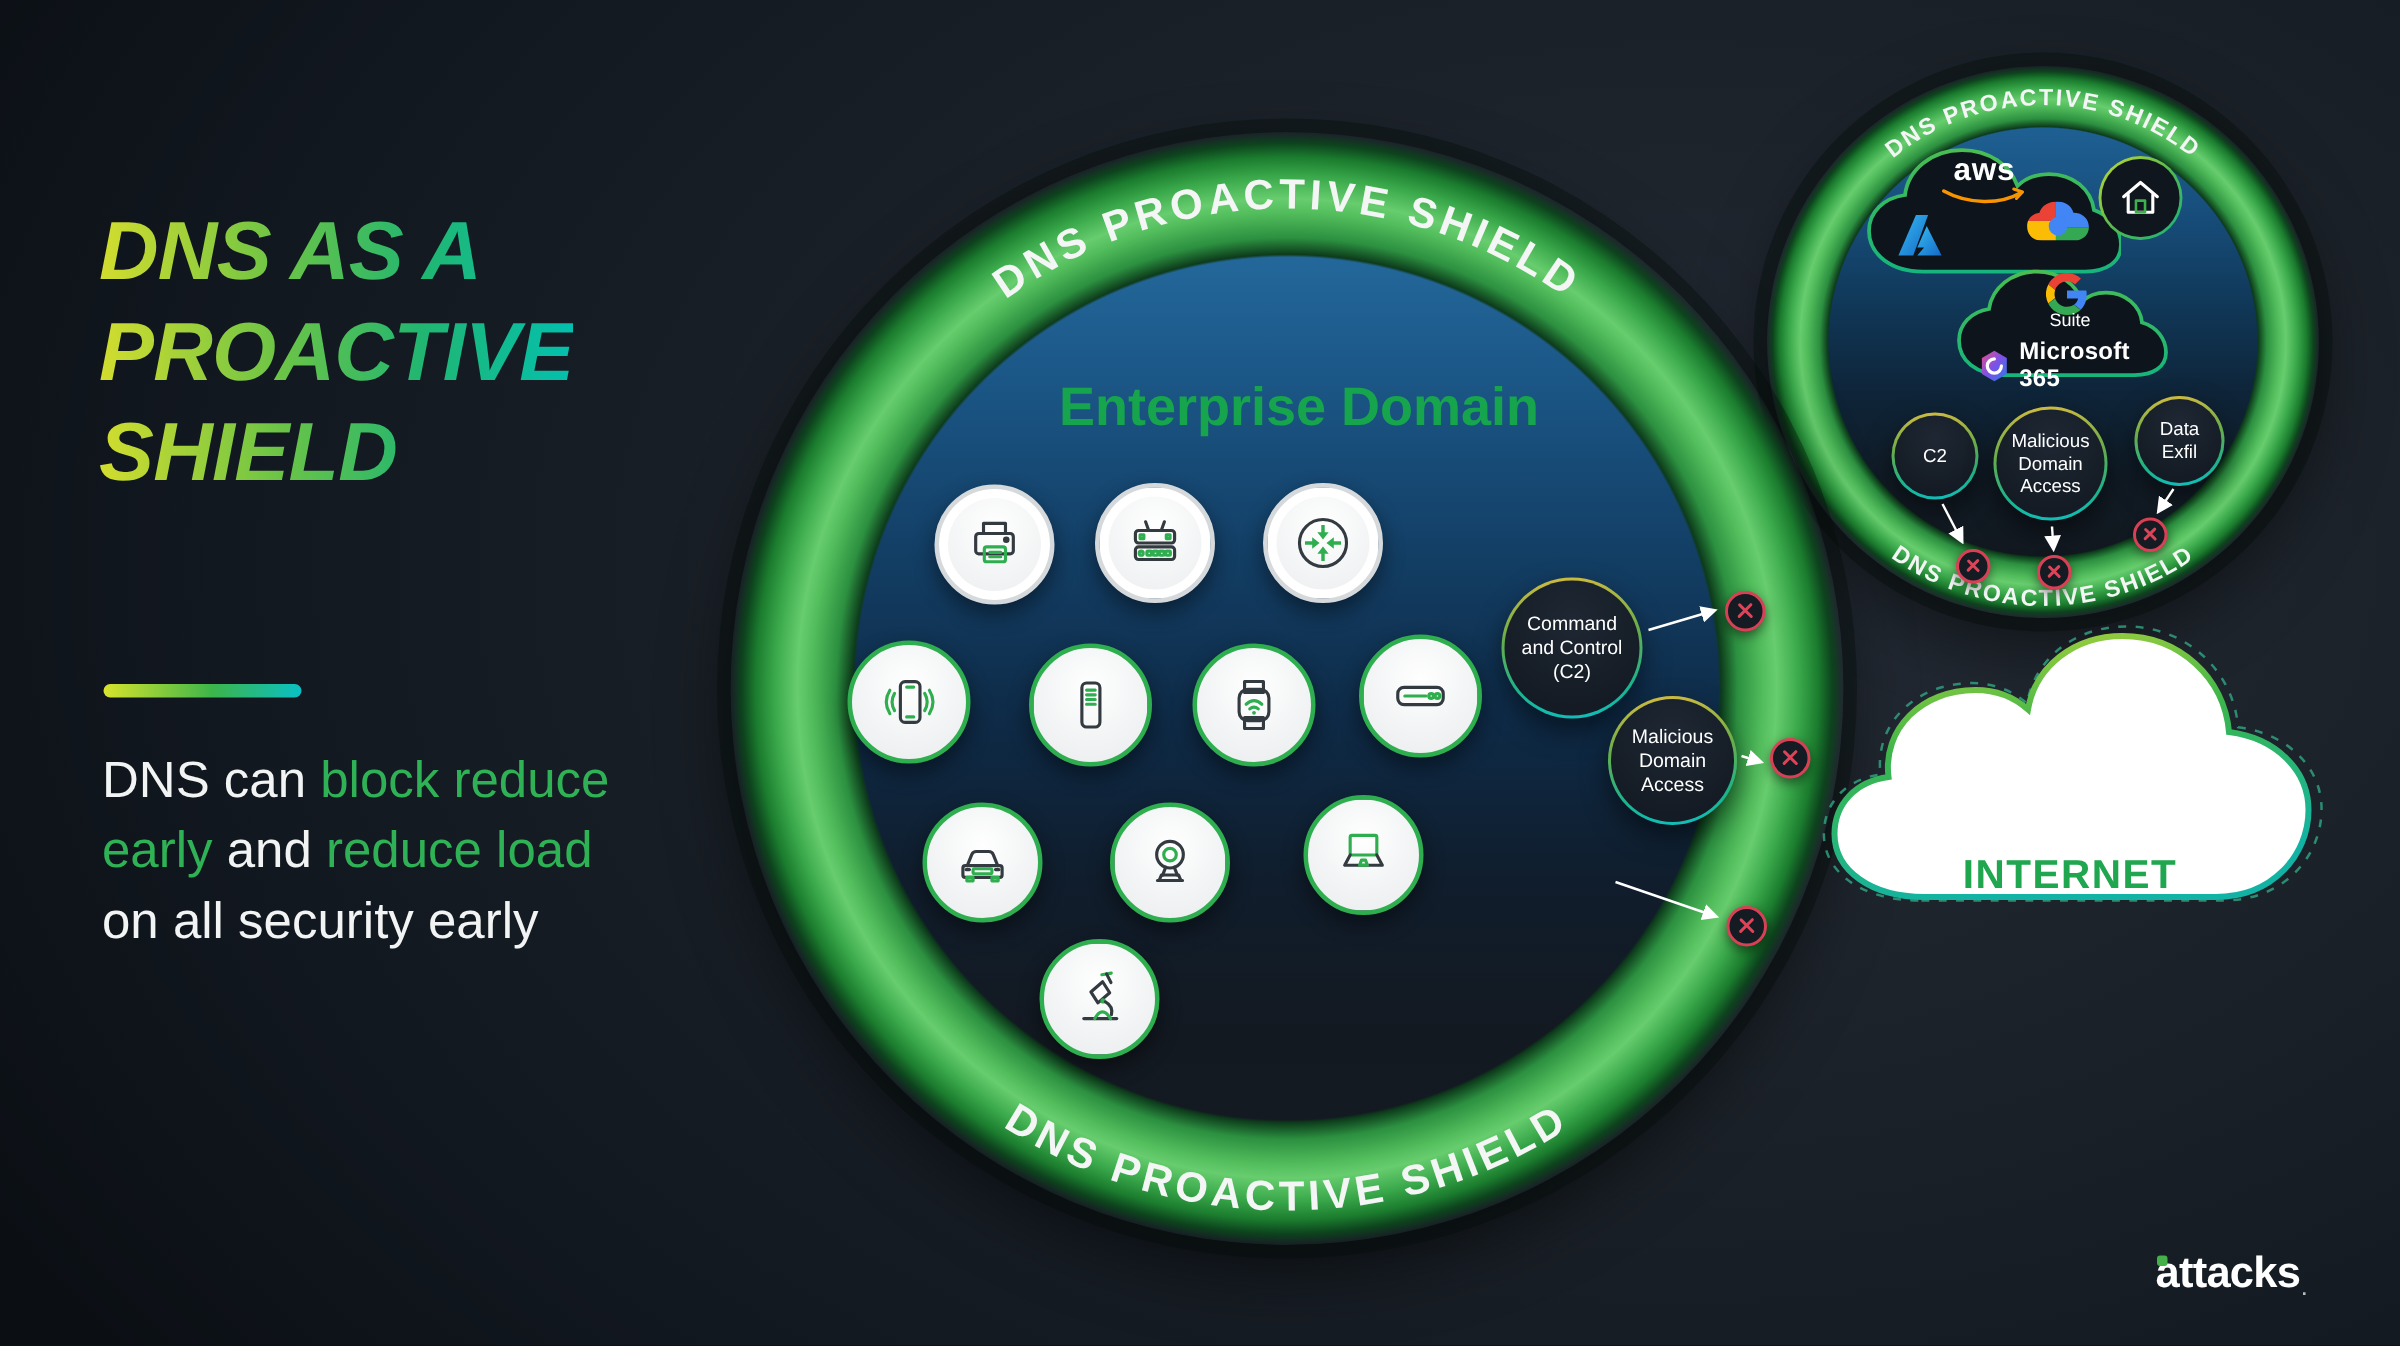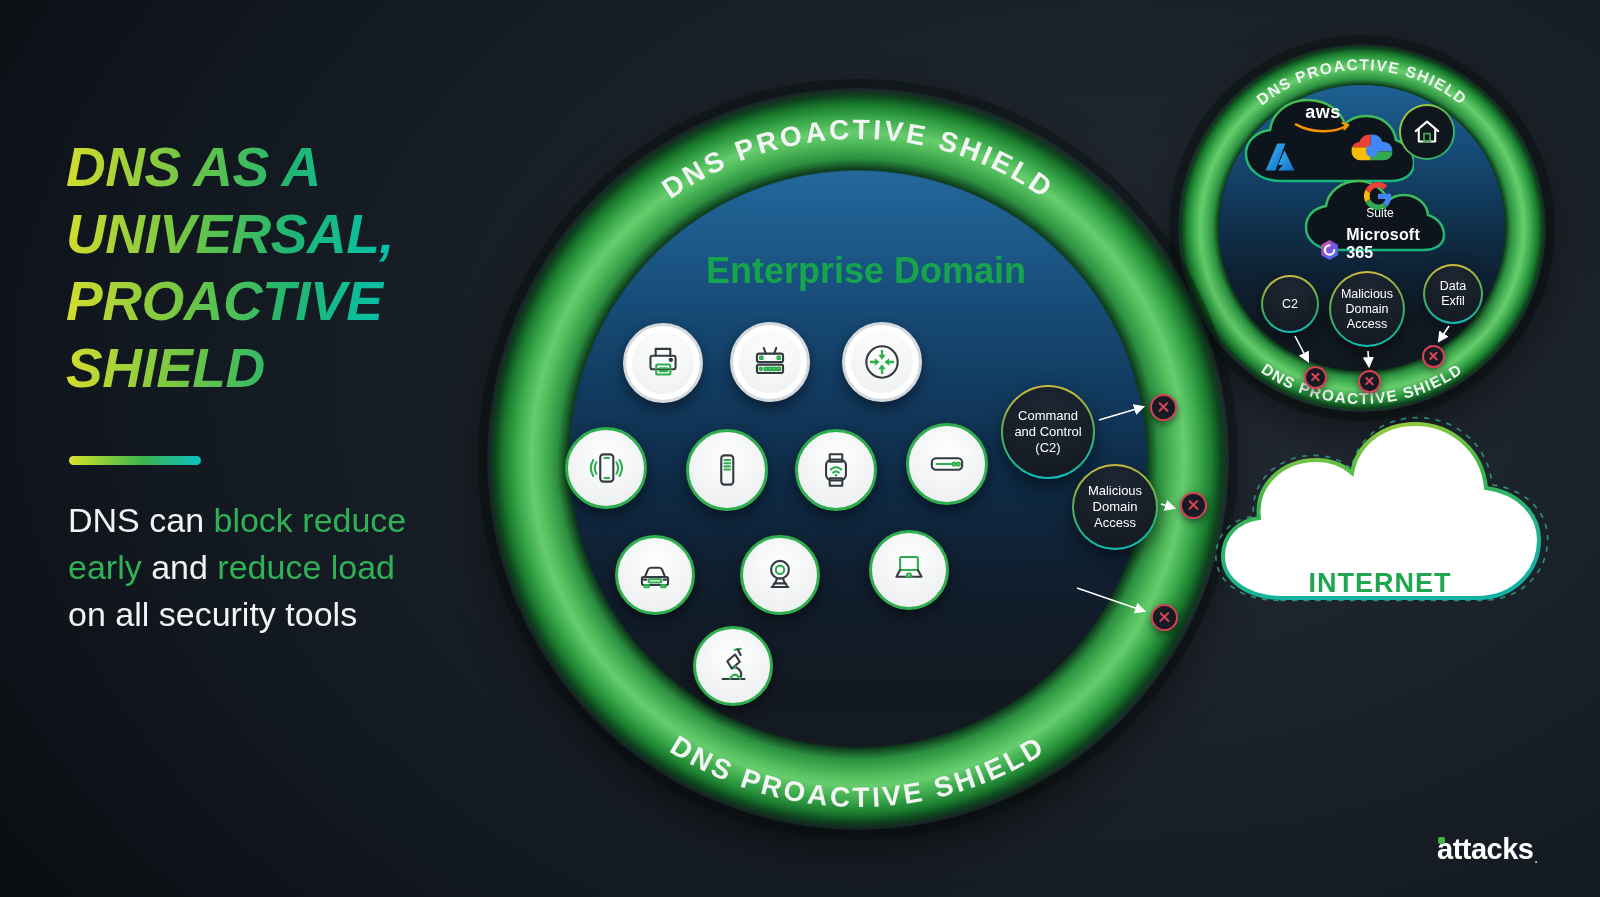--- a/index.html
+++ b/index.html
@@ -49,21 +49,21 @@
   
   .xm{position:absolute;border-radius:50%;background:#151b23;border:2.5px solid #d84056;
     box-sizing:border-box;z-index:7;box-shadow:0 3px 8px rgba(0,0,0,.5);}
   .xm::before,.xm::after{content:"";position:absolute;width:56%;height:2.4px;background:#dd4458;
     border-radius:1px;left:22%;top:calc(50% - 1.2px);}
   .xm::before{transform:rotate(45deg);}
   .xm::after{transform:rotate(-45deg);}
   
   .cloud{position:absolute;z-index:5;}
   .cloud svg.bg{position:absolute;left:0;top:0;}
-  .aws-text{color:#fff;font-size:18px;font-weight:700;letter-spacing:.5px;}
+  .aws-text{color:#fff;font-size:21px;font-weight:700;letter-spacing:.5px;}
   .home-circle{position:absolute;left:1399px;top:104px;width:56px;height:56px;border-radius:50%;padding:2.4px;
     box-sizing:border-box;z-index:5;background:linear-gradient(135deg,#c8d832 0%,#4db853 55%,#18b47e 100%);}
   .home-circle .in{width:100%;height:100%;border-radius:50%;background:#10161d;display:flex;align-items:center;justify-content:center;}
   .suite-label{position:absolute;color:#fff;font-size:12px;}
   .m365-label{color:#fff;font-size:16px;font-weight:600;letter-spacing:.2px;}
   
   .internet{position:absolute;left:1205px;top:412px;width:350px;height:210px;z-index:3;}
   .internet .lbl{position:absolute;left:0;top:118px;width:100%;text-align:center;
     font-size:27px;font-weight:700;letter-spacing:1px;color:#1fa64f;margin-top:38px;}
   
@@ -77,29 +77,28 @@
   .brand .idot{position:absolute;left:1px;top:4px;width:7px;height:7px;background:#43b049;border-radius:2px;}
   .brand .mark{font-size:12px;align-self:flex-end;opacity:.7;margin-left:1px;}
 </style>
 </head>
 <body>
 
 <div class="stage">
 
   <div class="title">
     <span>DNS AS A</span>
-    <span>UNIVERSAL,</span>
     <span>PROACTIVE</span>
     <span>SHIELD</span>
   </div>
   <div class="divider"></div>
   <div class="subtitle">
     <div><span>DNS can </span><span class="green">block reduce</span></div>
     <div><span class="green">early</span><span> and </span><span class="green">reduce load</span></div>
-    <div><span>on all security tools</span></div>
+    <div><span>on all security early</span></div>
   </div>
 
   <div class="inner sm-inner"></div>
   <div class="ring sm-ring"></div>
 
   <div class="cloud" style="left:1238px;top:88px;width:176px;height:100px;">
     <svg class="bg" width="176" height="100" viewBox="0 0 176 100">
       <defs>
           <linearGradient id="pcg" x1="0" y1="0" x2="0" y2="1">
             <stop offset="0" stop-color="#49bd52"></stop>
@@ -157,21 +156,21 @@
     <svg class="bg" width="148" height="86" viewBox="0 0 148 86">
       <path d="M36 79 C17 79 6 69 6 56 C6 45 14 37 26 35 C28 21 41 10 58 10 C72 10 84 18 88 30 C92 26 98 24 104 24 C117 24 127 33 128 44 C138 47 144 55 144 64 C144 74 135 79 123 79 Z" fill="#0e141c" stroke="url(#pcg)" stroke-width="2.5"></path>
     </svg>
     <svg style="position:absolute;left:64px;top:11px;" width="28" height="28" viewBox="0 0 48 48">
       <path fill="#EA4335" d="M24 9.5c3.5 0 6.6 1.2 9.1 3.6l6.8-6.8C35.8 2.4 30.3 0 24 0 14.6 0 6.5 5.4 2.6 13.2l7.9 6.2C12.4 13.6 17.7 9.5 24 9.5z"></path>
       <path fill="#4285F4" d="M46.5 24.5c0-1.6-.1-3.1-.4-4.5H24v9h12.7c-.6 2.9-2.2 5.4-4.7 7.1l7.6 5.9c4.4-4.1 6.9-10.1 6.9-17.5z"></path>
       <path fill="#FBBC05" d="M10.5 28.6a14.5 14.5 0 0 1 0-9.2l-7.9-6.2a24 24 0 0 0 0 21.6z"></path>
       <path fill="#34A853" d="M24 48c6.3 0 11.6-2.1 15.6-5.7l-7.6-5.9c-2.1 1.4-4.8 2.3-8 2.3-6.3 0-11.6-4.1-13.5-9.8l-7.9 6.2C6.5 42.6 14.6 48 24 48z"></path>
     </svg>
     <div class="suite-label" style="left:0;top:35px;width:160px;text-align:center;">Suite</div>
-    <div style="position:absolute;left:18px;top:55px;display:flex;align-items:flex-end;gap:5px;">
+    <div style="position:absolute;left:18px;top:55px;display:flex;align-items:center;gap:5px;">
       <svg width="24" height="24" viewBox="0 0 32 32">
         <defs>
             <linearGradient id="mg" x1="0" y1="0" x2="1" y2="1">
               <stop offset="0" stop-color="#e94f8a"></stop>
               <stop offset=".5" stop-color="#7a52e8"></stop>
               <stop offset="1" stop-color="#2f7ae8"></stop>
             </linearGradient>
           </defs>
         <path d="M16 2 27.5 8.7 V23.3 L16 30 4.5 23.3 V8.7 Z" fill="url(#mg)"></path>
         <path d="M16 9.5 a6.5 6.5 0 1 0 6.5 6.5" stroke="#fff" stroke-width="3" fill="none" stroke-linecap="round"></path>

